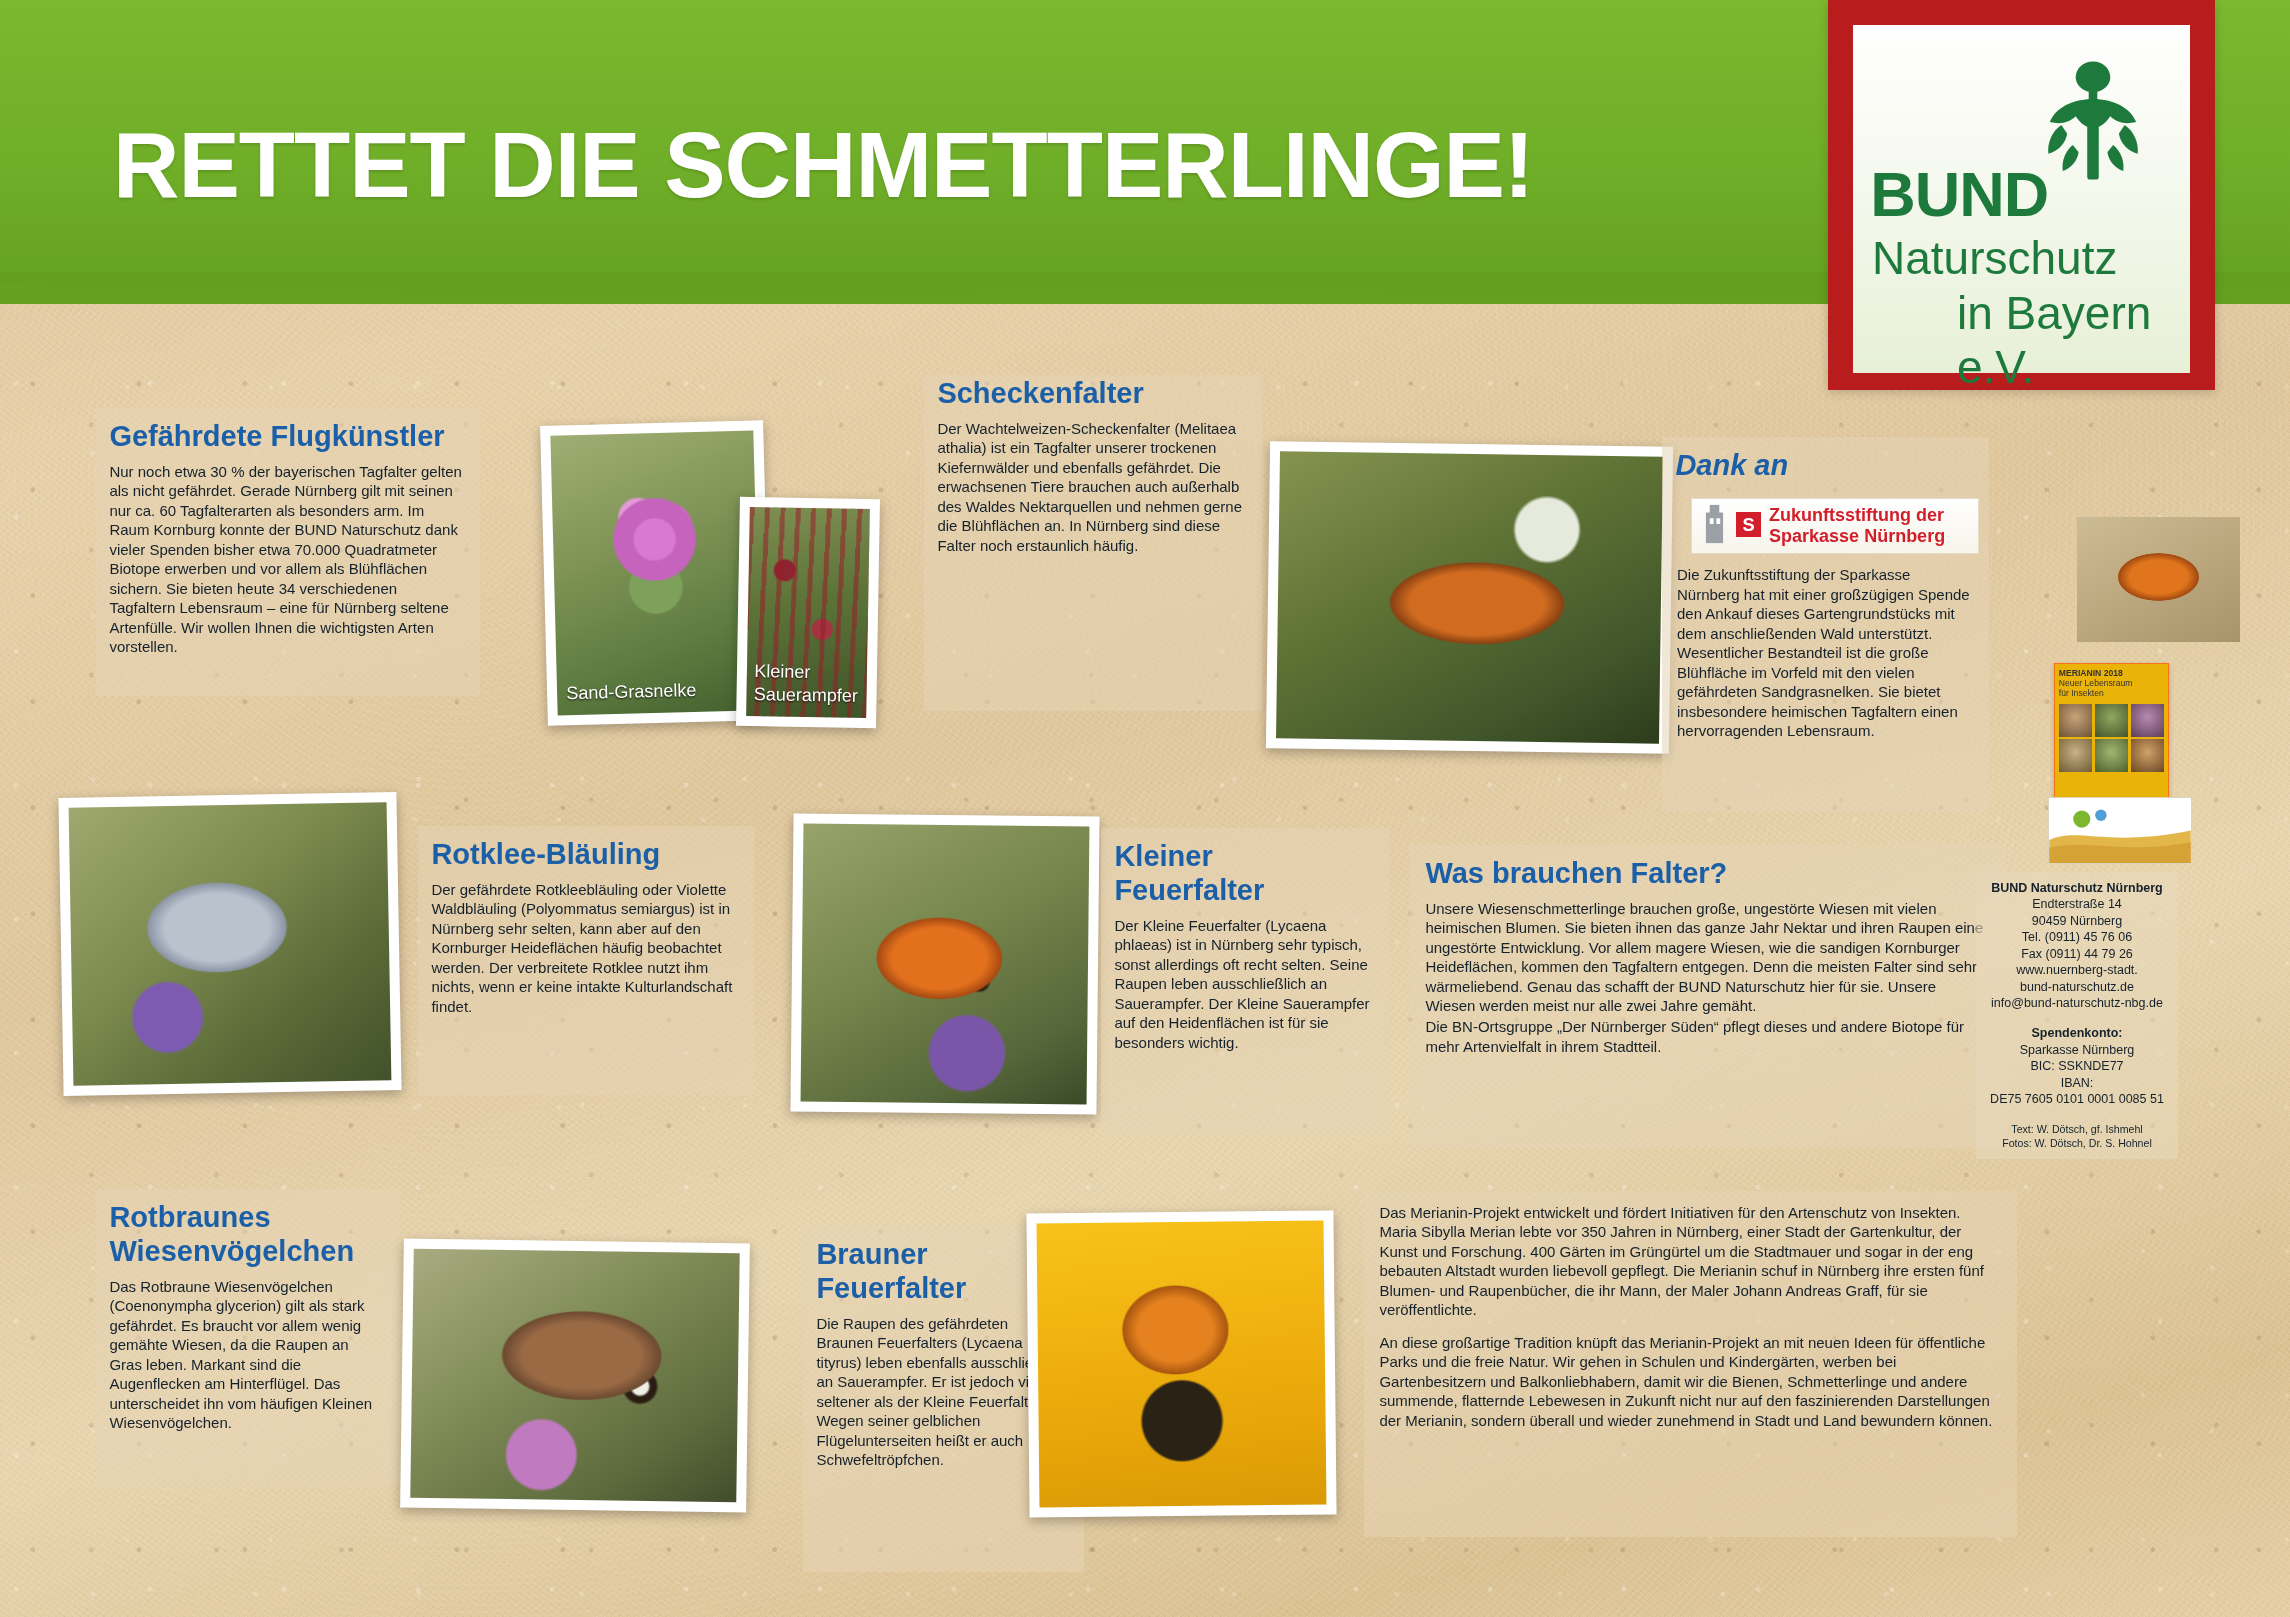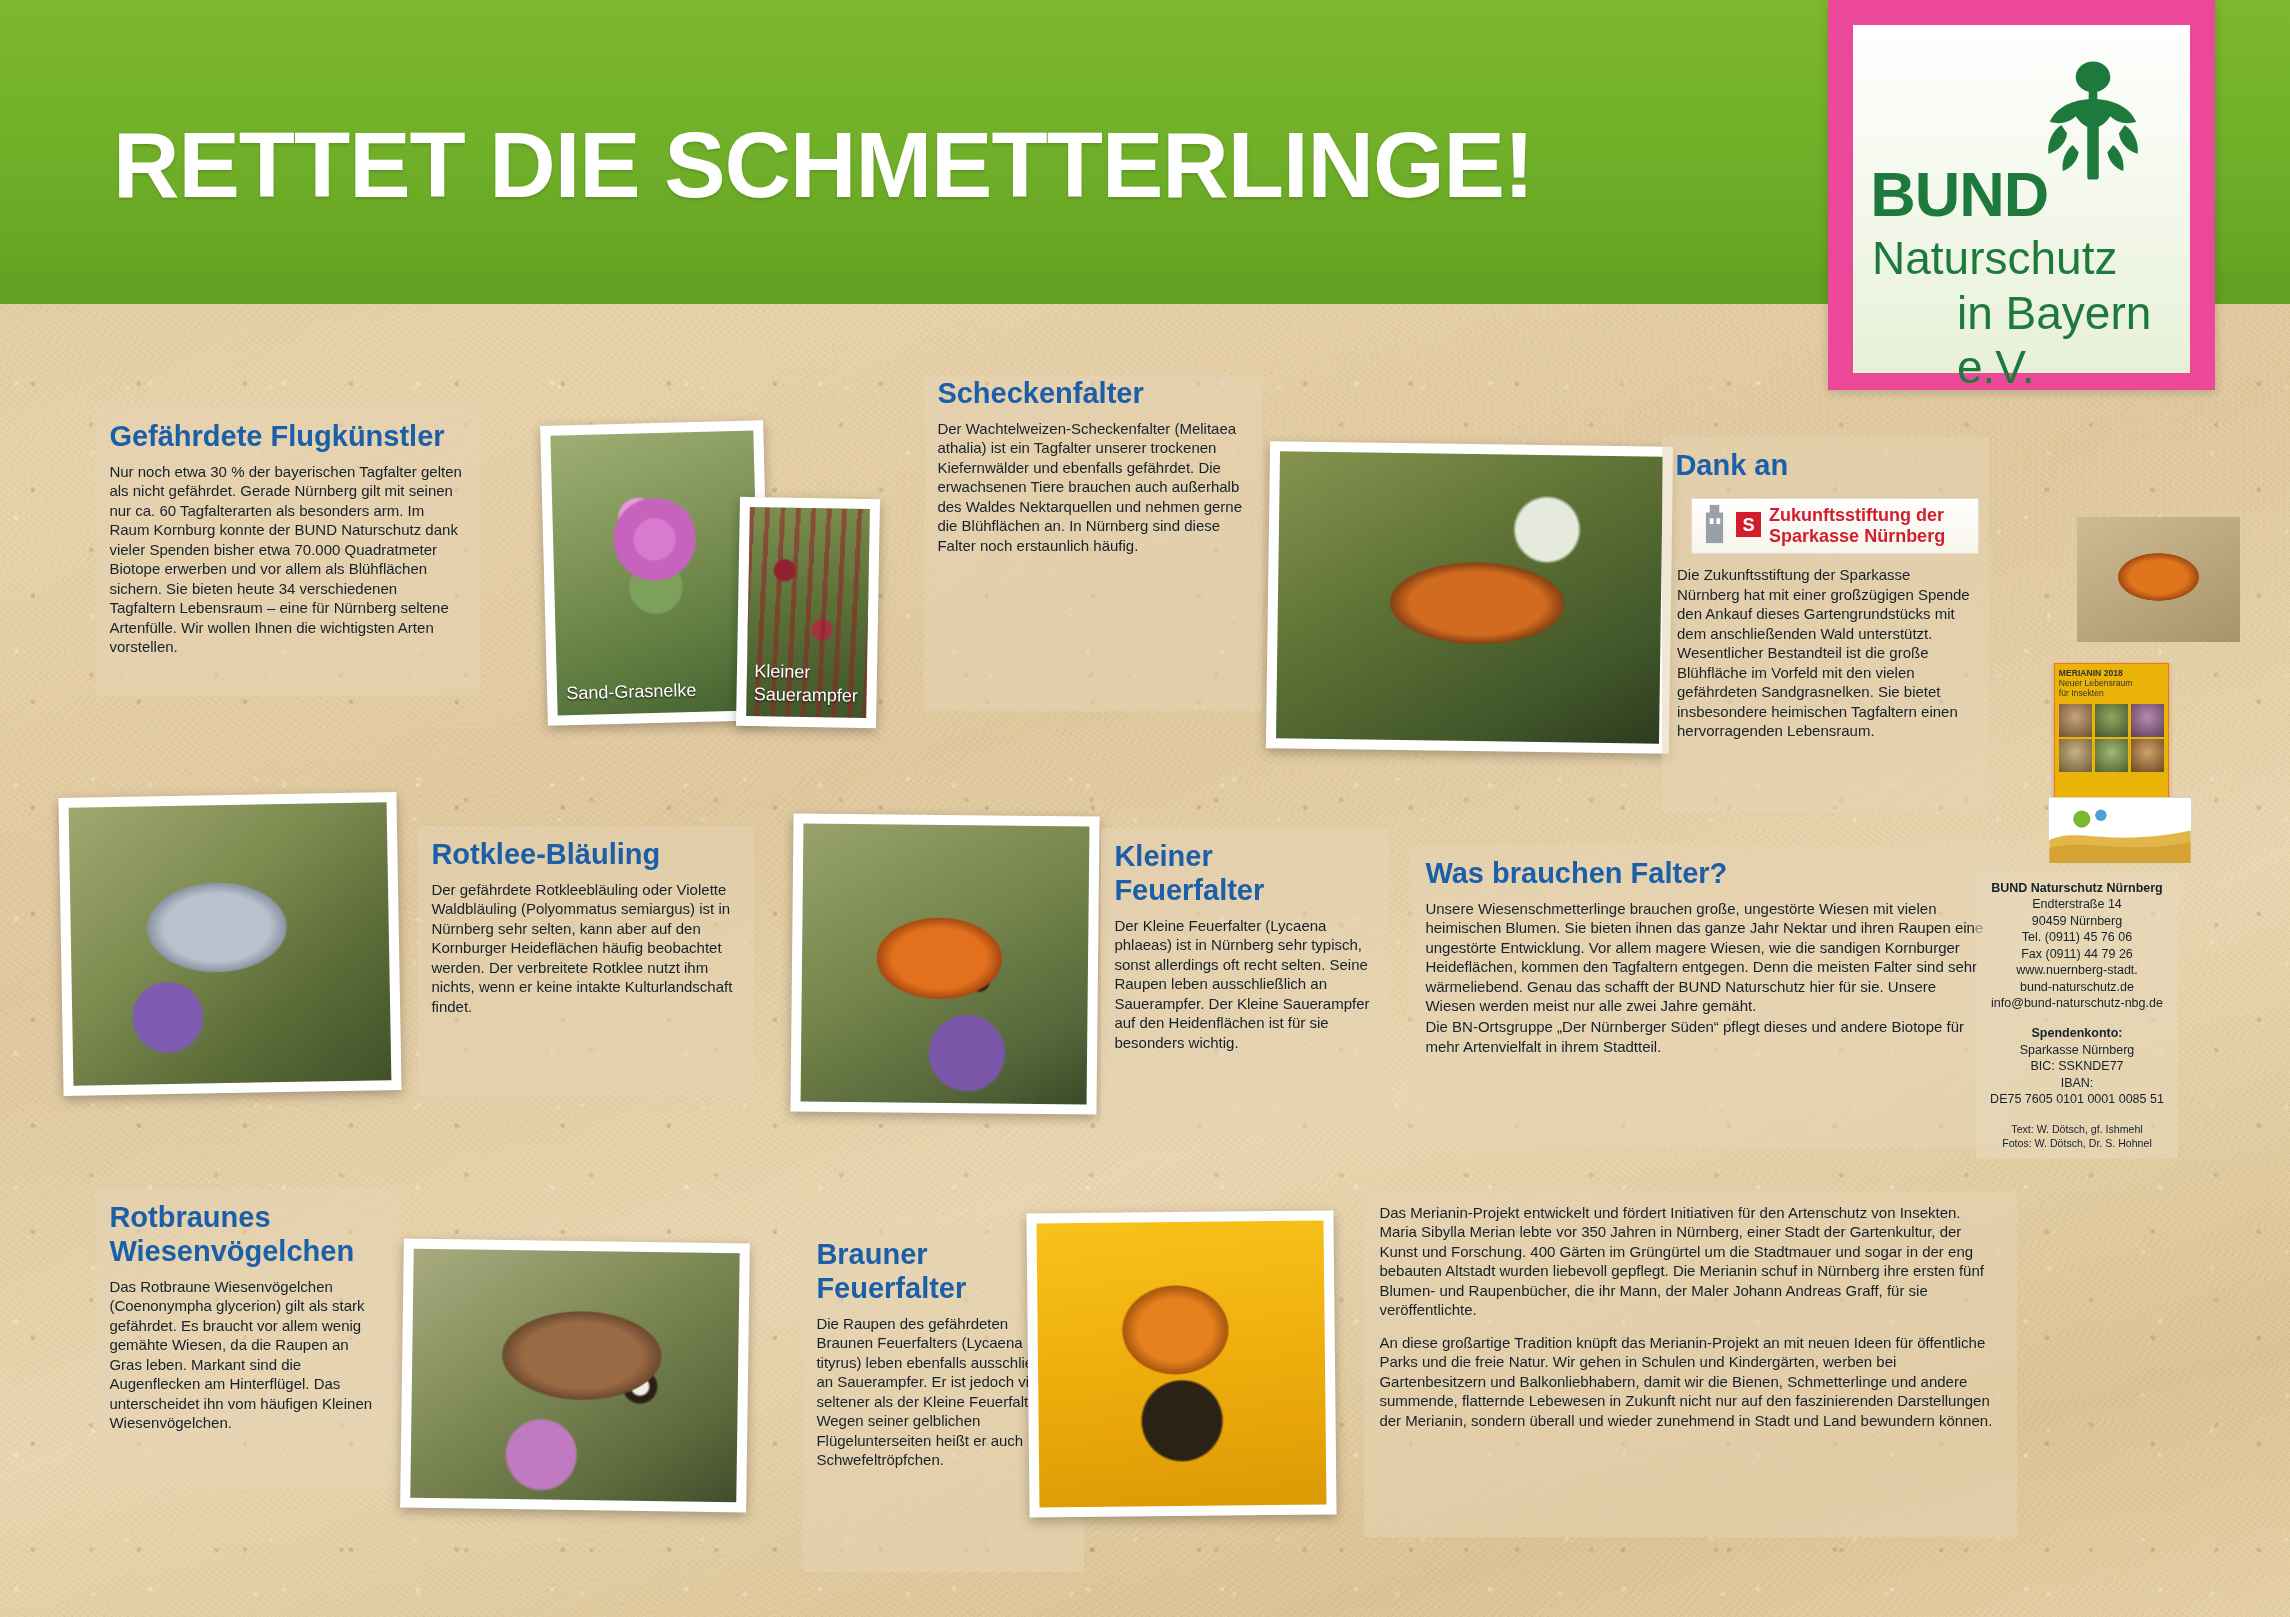--- a/index.html
+++ b/index.html
@@ -47,21 +47,21 @@
   #poster-title {
     position:absolute; left:113px; top:113px;
     font-size: 92px; font-weight:bold; color:#ffffff; letter-spacing:-1px;
     white-space:nowrap;
     text-shadow: 0 1.9px 2.9px rgba(0,0,0,0.15);
   }
 
   
   #logo-box {
     position:absolute; left:1828px; top:0; width:387px; height:390px;
-    background:#ec4899; box-shadow: 0 2.9px 9.6px rgba(0,0,0,0.18);
+    background:#b91c1c; box-shadow: 0 2.9px 9.6px rgba(0,0,0,0.18);
     padding: 25px 25px 17.3px 25px;
   }
   #logo-inner {
     width:100%; height:100%;
     background: linear-gradient(180deg,#ffffff 0%, #f3f7ea 55%, #e7f0d7 100%);
     position:relative;
   }
   #logo-tree { position:absolute; right:25px; top:25px; width:144px; height:144px; }
   #logo-bund {
     position:absolute; left:17.3px; top:133px;
@@ -245,21 +245,21 @@
 <div class="panel" style="left:924px; top:375px; width:338px; height:336px;">
   <div class="ptitle" style="font-size:29px; padding:1.9px 13.4px 0 13.4px;">Scheckenfalter</div>
   <div class="ptext" style="padding:9.6px 15.4px 9.6px 13.4px; font-size:15px;">Der Wachtelweizen-Scheckenfalter (Melitaea athalia) ist ein Tagfalter unserer trockenen Kiefernwälder und ebenfalls gefährdet. Die erwachsenen Tiere brauchen auch außerhalb des Waldes Nektarquellen und nehmen gerne die Blühflächen an. In Nürnberg sind diese Falter noch erstaunlich häufig.</div>
 </div>
 
 <div class="photo" style="left:1268px; top:444px; width:403px; height:307px; transform:rotate(0.8deg);">
   <div class="img im-wachtel"></div>
 </div>
 
 <div class="panel" style="left:1662px; top:437px; width:327px; height:375px;">
-  <div class="ptitle" style="font-size:29px; padding:11.5px 13.4px 0 13.4px;">Dank an</div>
+  <div class="ptitle" style="font-size:29px; padding:11.5px 13.4px 0 13.4px;font-style:italic;">Dank an</div>
 </div>
 <div id="spk">
   <span>
     <svg width="29" height="42" viewBox="0 0 30 44">
         <rect x="6" y="10" width="18" height="32" fill="#9aa0a6"></rect>
         <rect x="10" y="2" width="10" height="9" fill="#9aa0a6"></rect>
         <rect x="10" y="16" width="4" height="6" fill="#fff"></rect>
         <rect x="17" y="16" width="4" height="6" fill="#fff"></rect>
       </svg>
   </span>

